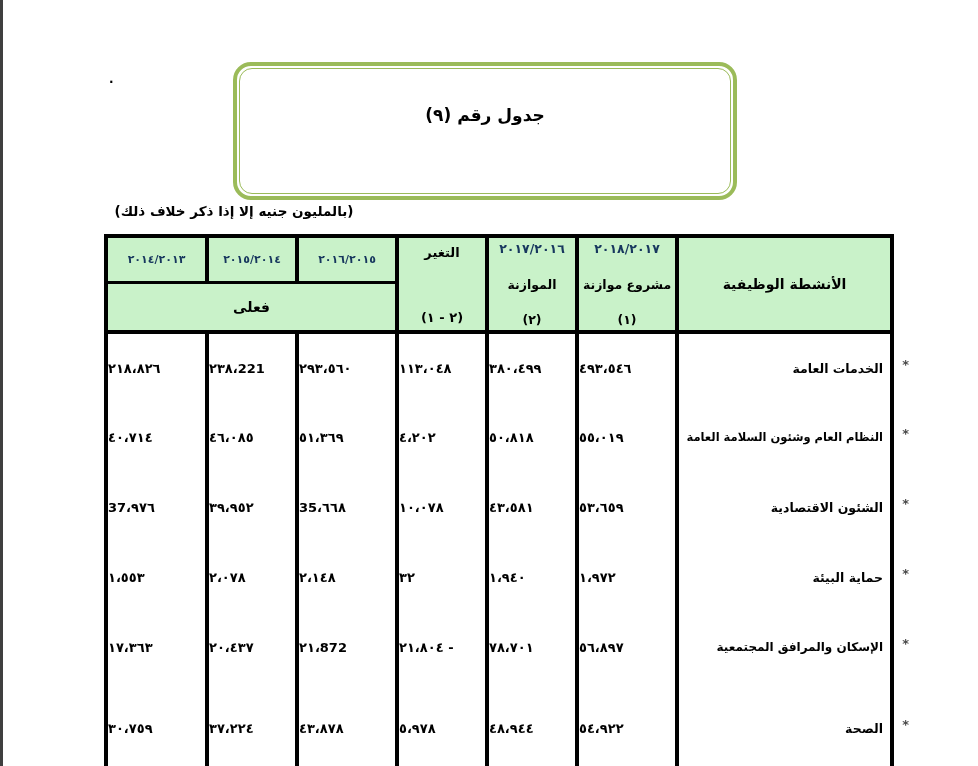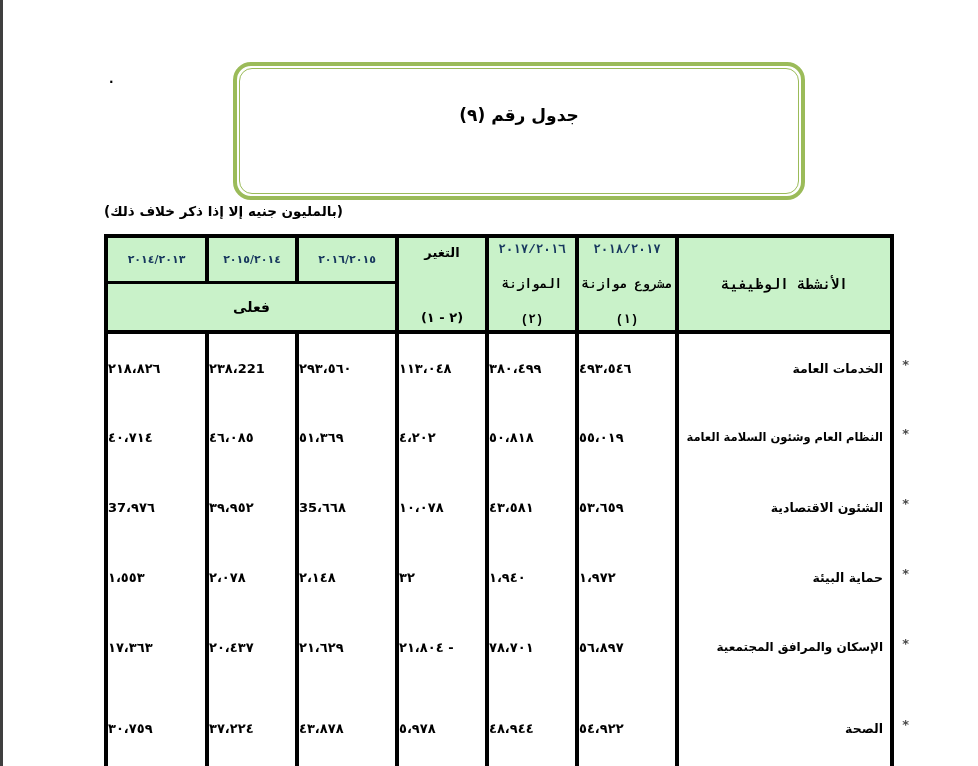--- a/index.html
+++ b/index.html
@@ -18,21 +18,21 @@
     position: absolute;
     left: 0; top: 0;
     width: 3px; height: 766px;
     background: #3f3f3f;
   }
 
   
   .title-box {
     position: absolute;
     left: 233px; top: 62px;
-    width: 572px; height: 138px;
+    width: 504px; height: 138px;
     border: 4px solid #9BBB59;
     border-radius: 18px;
     background: #ffffff;
   }
   .title-box-inner {
     position: absolute;
     left: 2px; top: 2px; right: 2px; bottom: 2px;
     border: 1px solid #9BBB59;
     border-radius: 13px;
     display: flex;
@@ -61,21 +61,21 @@
     font-size: 12px;
     font-weight: bold;
     color: #000;
   }
 
   .unit-note {
     position: absolute;
     left: 104px; top: 203px;
     width: 260px;
     direction: rtl;
-    text-align: left;
+    text-align: center;
     font-size: 13.5px;
     font-weight: bold;
     color: #000;
     white-space: nowrap;
   }
 
   
   .budget-table-wrap {
     position: absolute;
     left: 104px; top: 234px;
@@ -113,21 +113,20 @@
     height: 96px;
     padding: 3px 2px;
   }
   .head-stack {
     height: 100%;
     display: flex;
     flex-direction: column;
     align-items: center;
     justify-content: space-between;
     direction: rtl;
-    font-family: Liberation Mono, monospace;
   }
   .head-stack .yr { color: #17375E; font-size: 12.5px; white-space: nowrap; direction: ltr; }
   .head-stack .lbl { font-size: 12.5px; white-space: nowrap; }
   .head-stack .num { font-size: 12.5px; direction: ltr; }
   .head-change {
     height: 100%;
     display: flex;
     flex-direction: column;
     align-items: center;
     justify-content: space-between;
@@ -263,21 +262,21 @@
           <td class="num-cell">٢،٠٧٨</td>
           <td class="num-cell">٢،١٤٨</td>
           <td class="num-cell">٣٢</td>
           <td class="num-cell">١،٩٤٠</td>
           <td class="num-cell">١،٩٧٢</td>
           <td class="label-cell"><span class="row-star">*</span><span>حماية البيئة</span></td>
         </tr>
         <tr>
           <td class="num-cell">١٧،٣٦٣</td>
           <td class="num-cell">٢٠،٤٣٧</td>
-          <td class="num-cell">٢١،٦٢٩</td>
+          <td class="num-cell">٢١،872</td>
           <td class="num-cell">٢١،٨٠٤ -</td>
           <td class="num-cell">٧٨،٧٠١</td>
           <td class="num-cell">٥٦،٨٩٧</td>
           <td class="label-cell" style="font-size:12px;"><span class="row-star">*</span><span>الإسكان والمرافق المجتمعية</span></td>
         </tr>
         <tr class="last-row">
           <td class="num-cell">٣٠،٧٥٩</td>
           <td class="num-cell">٣٧،٢٢٤</td>
           <td class="num-cell">٤٣،٨٧٨</td>
           <td class="num-cell">٥،٩٧٨</td>

